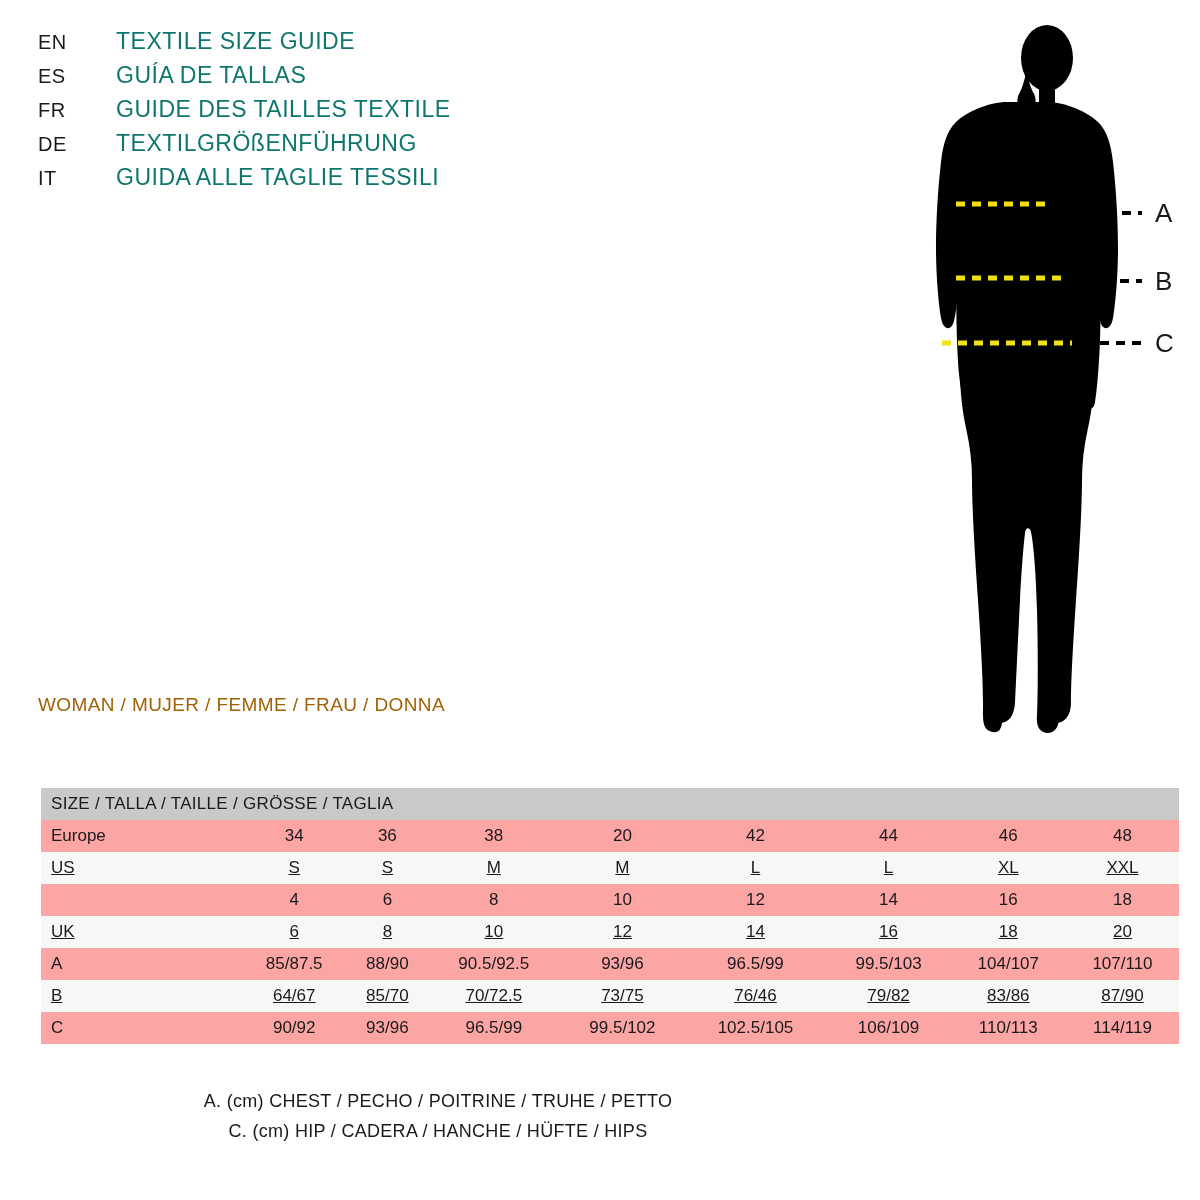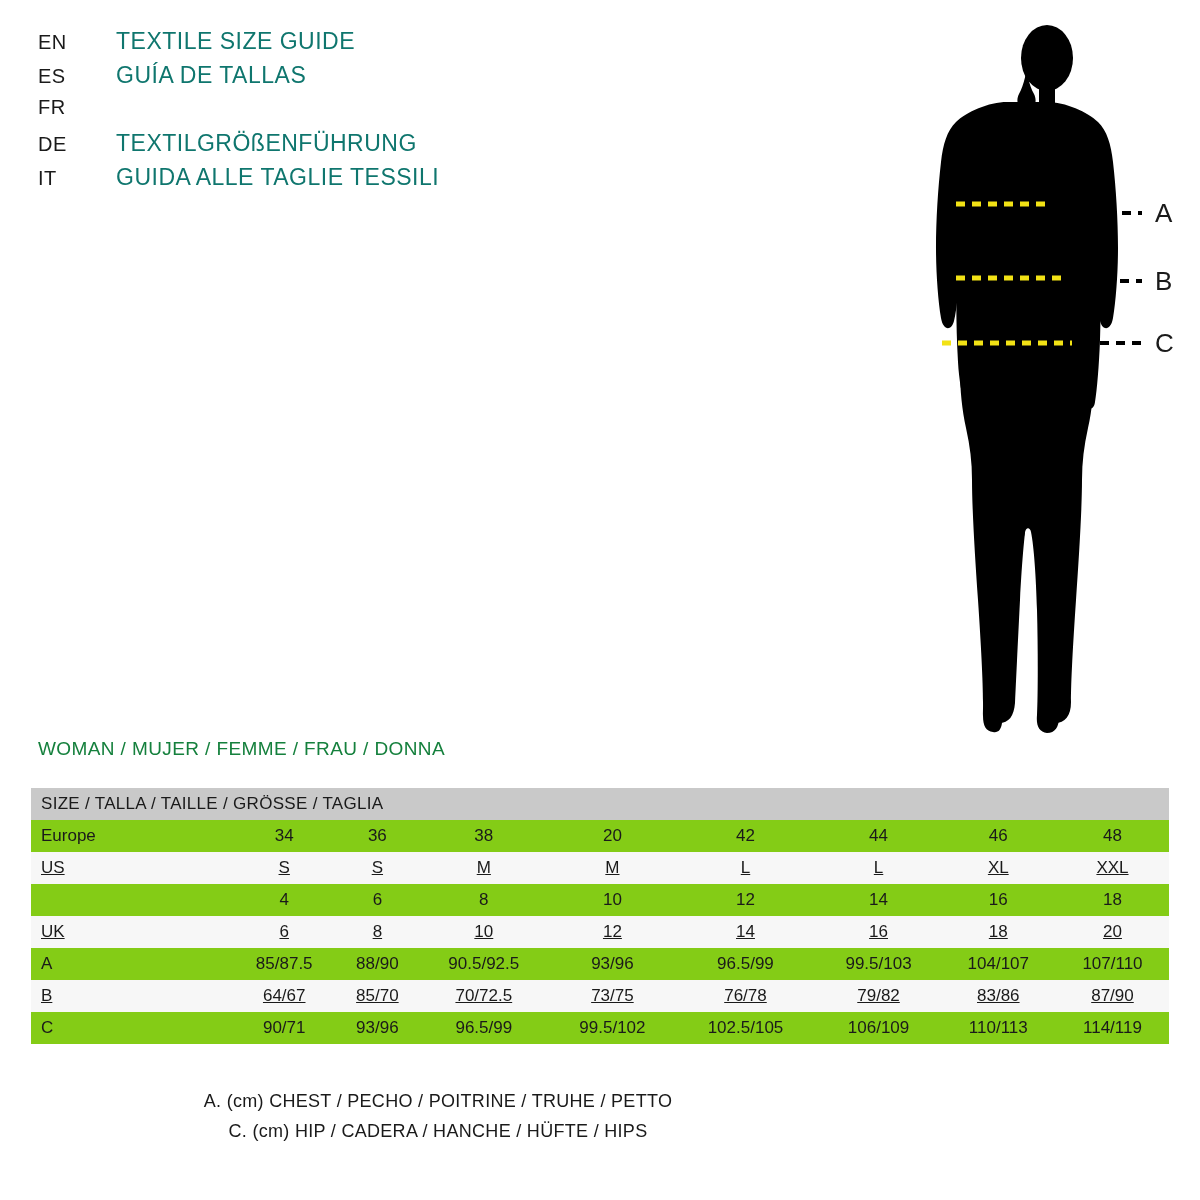--- a/index.html
+++ b/index.html
@@ -49,31 +49,31 @@
     height: 760px;
   }
   .figure-area svg {
     display: block;
   }
 
   
   .section-heading {
     position: absolute;
     left: 38px;
-    top: 738px;
+    top: 694px;
     font-size: 19px;
     letter-spacing: 0.4px;
-    color: #15803d;
+    color: #a16207;
     text-align: center;
   }
 
   
   .size-table {
     position: absolute;
-    left: 31px;
+    left: 41px;
     top: 788px;
     width: 1138px;
     border-collapse: collapse;
     font-size: 17px;
     color: #1a1a1a;
   }
   .size-table th,
   .size-table td {
     padding: 0;
     height: 32px;
@@ -86,21 +86,21 @@
     text-align: left;
     padding-left: 10px;
     width: 190px;
   }
   .size-table thead th {
     background: #c9c9c9;
     font-size: 17px;
     letter-spacing: 0.3px;
   }
   .size-table tbody tr.odd td {
-    background: #84cc16;
+    background: #fca5a5;
     margin-top: 8px;
   }
   .size-table tbody tr.even td {
     background: #f7f7f7;
     text-decoration: underline;
   }
 
   
   .legend {
     position: absolute;
@@ -123,20 +123,21 @@
   <div class="title-row">
     <span class="title-lang">EN</span>
     <span class="title-text">TEXTILE SIZE GUIDE</span>
   </div>
   <div class="title-row">
     <span class="title-lang">ES</span>
     <span class="title-text">GUÍA DE TALLAS</span>
   </div>
   <div class="title-row">
     <span class="title-lang">FR</span>
+    <span class="title-text">GUIDE DES TAILLES TEXTILE</span>
   </div>
   <div class="title-row">
     <span class="title-lang">DE</span>
     <span class="title-text">TEXTILGRÖßENFÜHRUNG</span>
   </div>
   <div class="title-row">
     <span class="title-lang">IT</span>
     <span class="title-text">GUIDA ALLE TAGLIE TESSILI</span>
   </div>
 </div>
@@ -308,28 +309,28 @@
         <td>99.5/103</td>
         <td>104/107</td>
         <td>107/110</td>
       </tr>
       <tr class="even">
         <td class="label-col">B</td>
         <td>64/67</td>
         <td>85/70</td>
         <td>70/72.5</td>
         <td>73/75</td>
-        <td>76/78</td>
+        <td>76/46</td>
         <td>79/82</td>
         <td>83/86</td>
         <td>87/90</td>
       </tr>
       <tr class="odd">
         <td class="label-col">C</td>
-        <td>90/71</td>
+        <td>90/92</td>
         <td>93/96</td>
         <td>96.5/99</td>
         <td>99.5/102</td>
         <td>102.5/105</td>
         <td>106/109</td>
         <td>110/113</td>
         <td>114/119</td>
       </tr>
     </tbody>
 </table>

